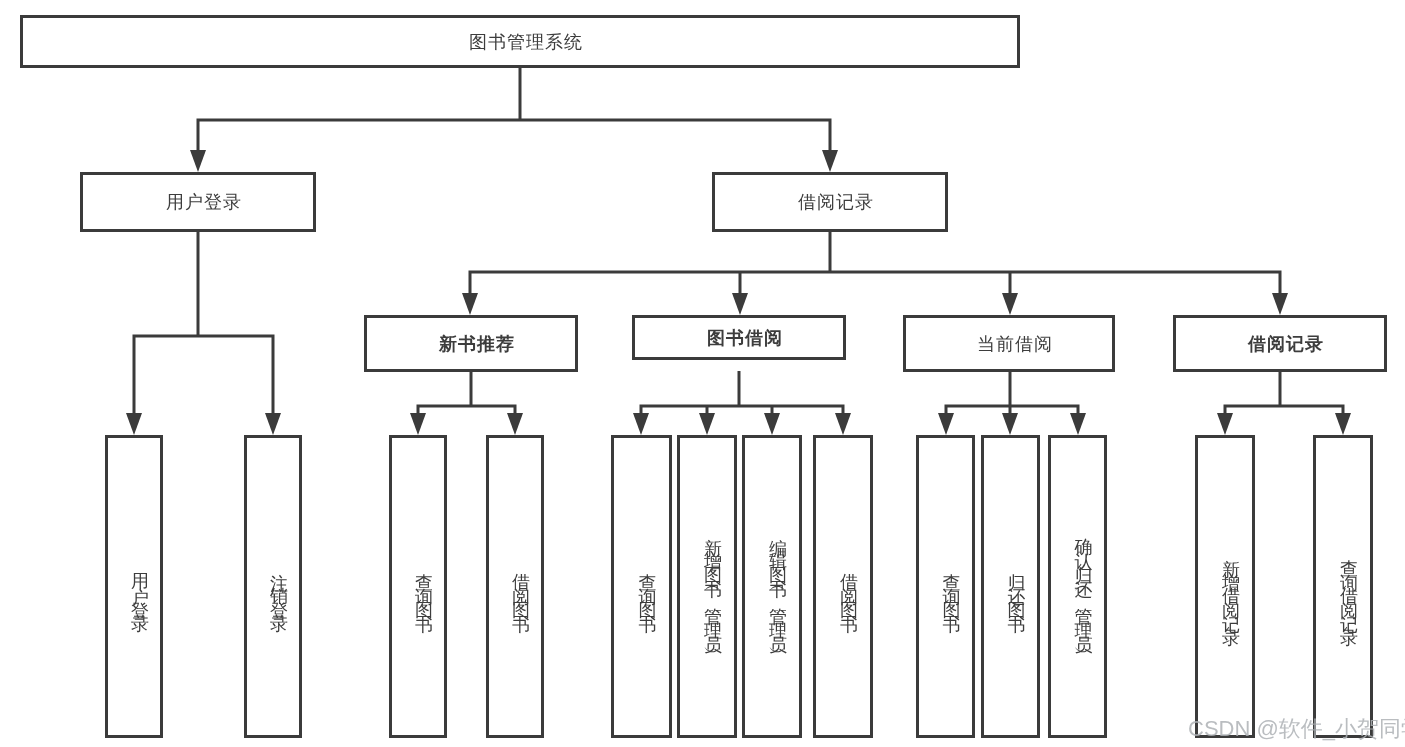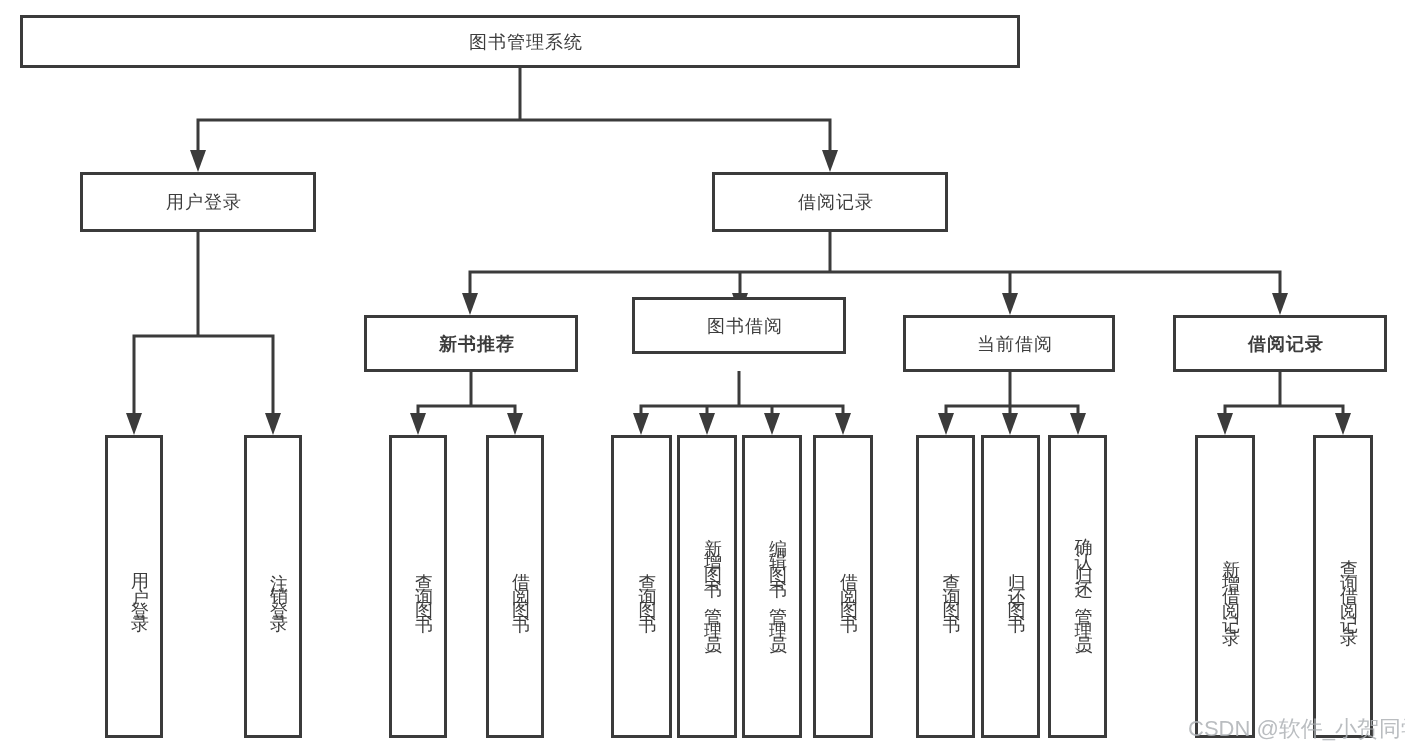--- a/index.html
+++ b/index.html
@@ -119,21 +119,21 @@
   <div class="box" style="left:80px; top:172px; width:236px; height:60px;">
     <span class="h-label">用户登录</span>
   </div>
   <div class="box" style="left:712px; top:172px; width:236px; height:60px;">
     <span class="h-label">借阅记录</span>
   </div>
 
   <div class="box" style="left:364px; top:315px; width:214px; height:57px;font-weight:bold;">
     <span class="h-label">新书推荐</span>
   </div>
-  <div class="box" style="left:632px; top:297px; width:214px; height:57px;">
+  <div class="box" style="left:632px; top:315px; width:214px; height:45px;font-weight:bold;">
     <span class="h-label">图书借阅</span>
   </div>
   <div class="box" style="left:903px; top:315px; width:212px; height:57px;">
     <span class="h-label">当前借阅</span>
   </div>
   <div class="box" style="left:1173px; top:315px; width:214px; height:57px;font-weight:bold;">
     <span class="h-label">借阅记录</span>
   </div>
 
   <div class="box leaf" style="left:105px; width:58px;">

